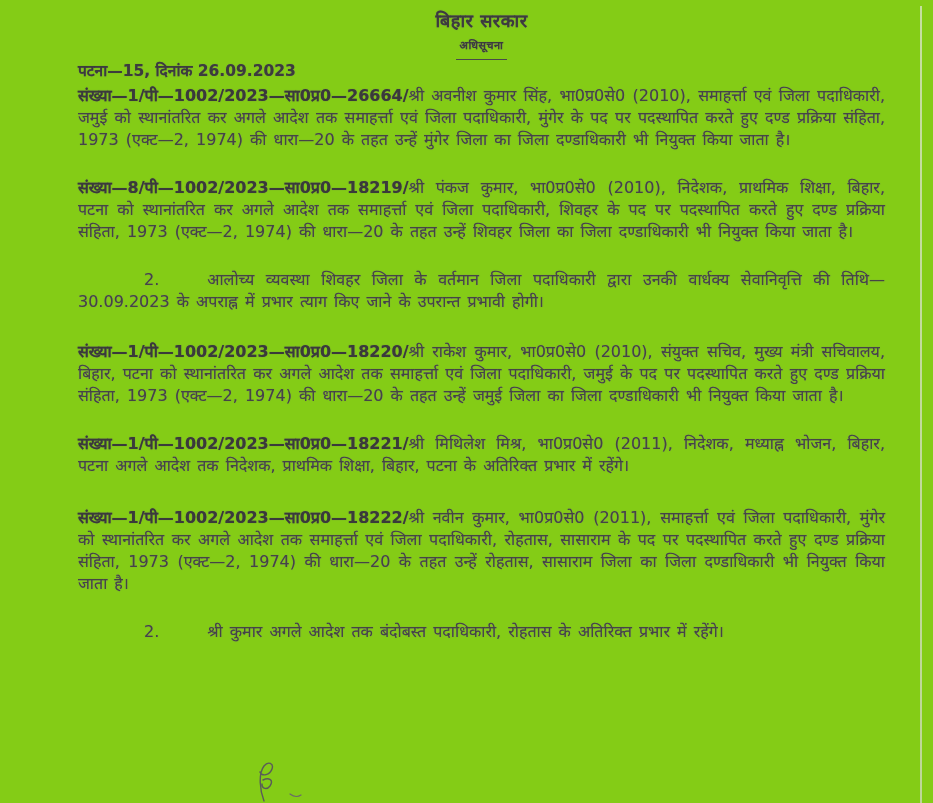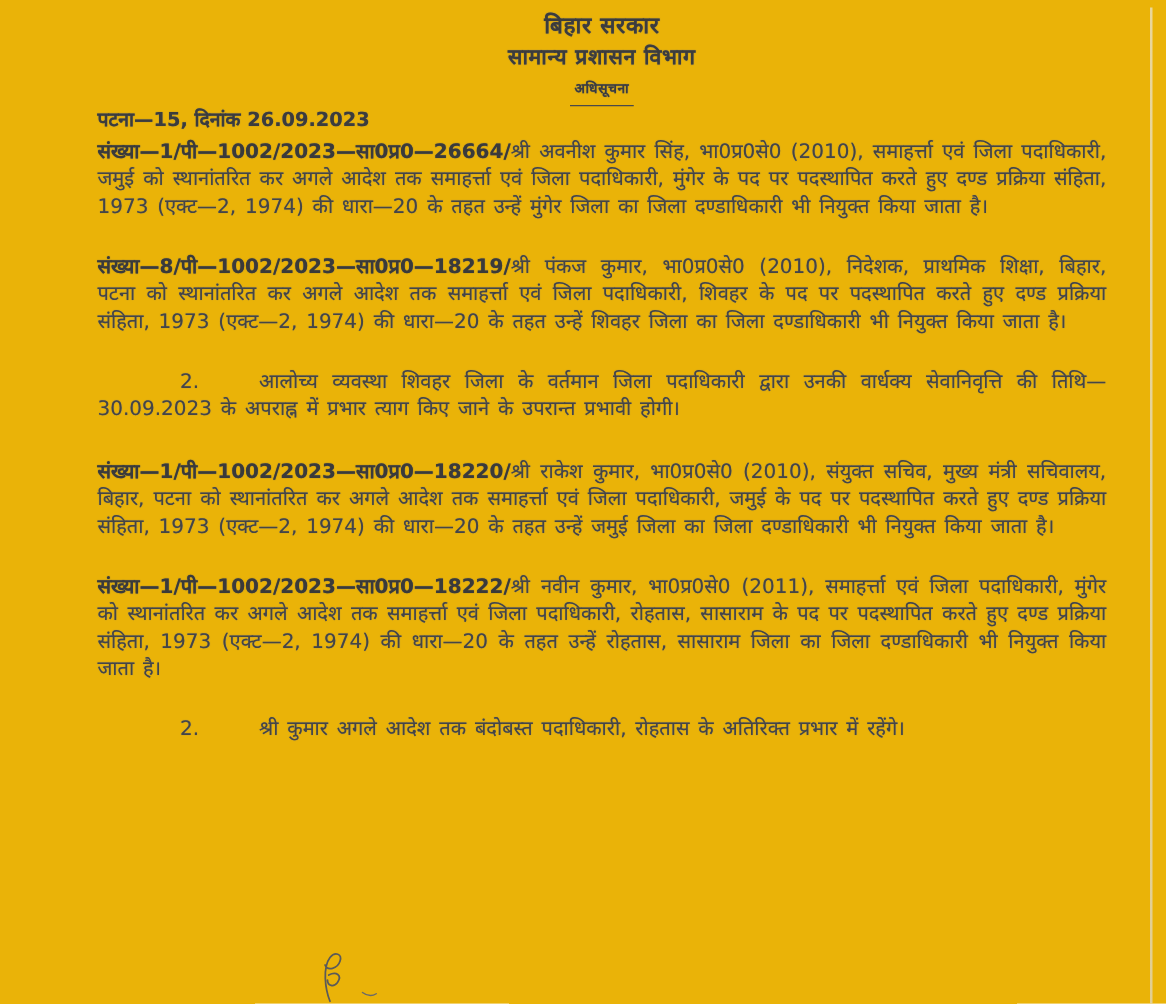--- a/index.html
+++ b/index.html
@@ -1,20 +1,20 @@
 <!DOCTYPE html>
 <html lang="hi"><head>
 <meta charset="utf-8">
 <style>
   html, body { margin: 0; padding: 0; background: #ffffff; }
   .page {
     position: relative;
     width: 933px;
     height: 803px;
-    background: #eab308;
+    background: #84cc16;
     overflow: hidden;
     font-family: "DejaVu Sans", sans-serif;
     color: #414141;
   }
   
   .scan-edge {
     position: absolute;
     top: 6px;
     bottom: 0;
     right: 11px;
@@ -87,35 +87,35 @@
   }
 </style>
 </head>
 <body>
 
 <div class="page">
 
   <div class="doc">
 
     <div class="hdr hdr-gov">बिहार सरकार</div>
-    <div class="hdr hdr-dept">सामान्य प्रशासन विभाग</div>
     <div class="hdr hdr-type">
       <span class="u">अधिसूचना</span>
     </div>
 
     <div class="dateline">पटना—15, दिनांक 26.09.2023</div>
 
     <p class="para"><span class="prefix">संख्या—1/पी—1002/2023—सा0प्र0—26664/</span><span>श्री अवनीश कुमार सिंह, भा0प्र0से0 (2010), समाहर्त्ता एवं जिला पदाधिकारी, जमुई को स्थानांतरित कर अगले आदेश तक समाहर्त्ता एवं जिला पदाधिकारी, मुंगेर के पद पर पदस्थापित करते हुए दण्ड प्रक्रिया संहिता, 1973 (एक्ट—2, 1974) की धारा—20 के तहत उन्हें मुंगेर जिला का जिला दण्डाधिकारी भी नियुक्त किया जाता है।</span></p>
 
     <p class="para"><span class="prefix">संख्या—8/पी—1002/2023—सा0प्र0—18219/</span><span>श्री पंकज कुमार, भा0प्र0से0 (2010), निदेशक, प्राथमिक शिक्षा, बिहार, पटना को स्थानांतरित कर अगले आदेश तक समाहर्त्ता एवं जिला पदाधिकारी, शिवहर के पद पर पदस्थापित करते हुए दण्ड प्रक्रिया संहिता, 1973 (एक्ट—2, 1974) की धारा—20 के तहत उन्हें शिवहर जिला का जिला दण्डाधिकारी भी नियुक्त किया जाता है।</span></p>
 
     <p class="para clause"><span class="num">2.</span><span>आलोच्य व्यवस्था शिवहर जिला के वर्तमान जिला पदाधिकारी द्वारा उनकी वार्धक्य सेवानिवृत्ति की तिथि—30.09.2023 के अपराह्न में प्रभार त्याग किए जाने के उपरान्त प्रभावी होगी।</span></p>
 
     <p class="para"><span class="prefix">संख्या—1/पी—1002/2023—सा0प्र0—18220/</span><span>श्री राकेश कुमार, भा0प्र0से0 (2010), संयुक्त सचिव, मुख्य मंत्री सचिवालय, बिहार, पटना को स्थानांतरित कर अगले आदेश तक समाहर्त्ता एवं जिला पदाधिकारी, जमुई के पद पर पदस्थापित करते हुए दण्ड प्रक्रिया संहिता, 1973 (एक्ट—2, 1974) की धारा—20 के तहत उन्हें जमुई जिला का जिला दण्डाधिकारी भी नियुक्त किया जाता है।</span></p>
 
+    <p class="para tight"><span class="prefix">संख्या—1/पी—1002/2023—सा0प्र0—18221/</span><span>श्री मिथिलेश मिश्र, भा0प्र0से0 (2011), निदेशक, मध्याह्न भोजन, बिहार, पटना अगले आदेश तक निदेशक, प्राथमिक शिक्षा, बिहार, पटना के अतिरिक्त प्रभार में रहेंगे।</span></p>
 
     <p class="para"><span class="prefix">संख्या—1/पी—1002/2023—सा0प्र0—18222/</span><span>श्री नवीन कुमार, भा0प्र0से0 (2011), समाहर्त्ता एवं जिला पदाधिकारी, मुंगेर को स्थानांतरित कर अगले आदेश तक समाहर्त्ता एवं जिला पदाधिकारी, रोहतास, सासाराम के पद पर पदस्थापित करते हुए दण्ड प्रक्रिया संहिता, 1973 (एक्ट—2, 1974) की धारा—20 के तहत उन्हें रोहतास, सासाराम जिला का जिला दण्डाधिकारी भी नियुक्त किया जाता है।</span></p>
 
     <p class="para clause last"><span class="num">2.</span><span>श्री कुमार अगले आदेश तक बंदोबस्त पदाधिकारी, रोहतास के अतिरिक्त प्रभार में रहेंगे।</span></p>
 
   </div>
 
   <svg class="ink-mark" width="80" height="43" viewBox="0 0 80 43" aria-hidden="true">
     <path d="M21,41 C17,31 15,14 21,6 C25,1 31,3 29,9 C27,15 19,17 17,12 M20,20 C26,17 31,20 27,26 C24,30 19,29 19,24" fill="none" stroke="#5a5a5a" stroke-width="1.4" stroke-linecap="round"></path>
     <path d="M47,34 C51,37 55,37 58,35" fill="none" stroke="#6a6a6a" stroke-width="1.2" stroke-linecap="round"></path>

